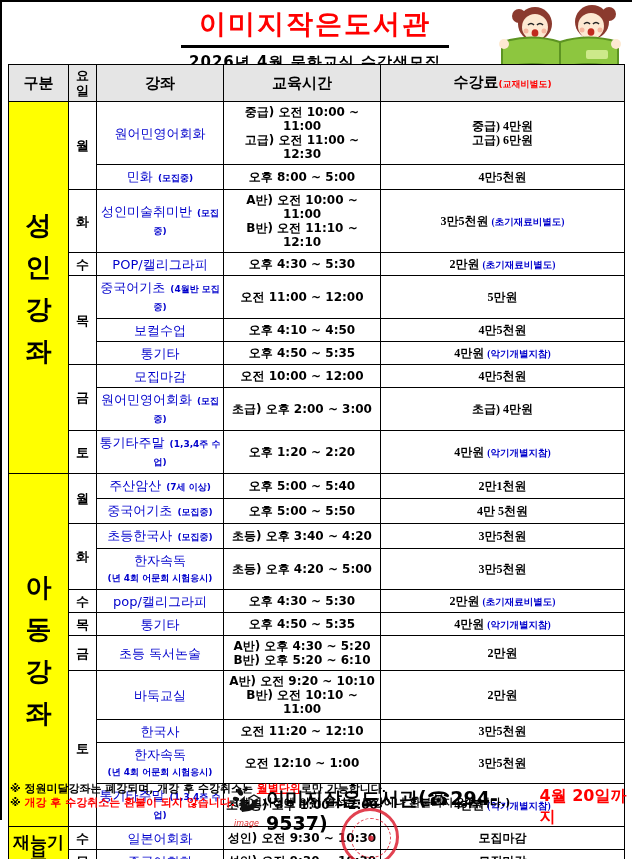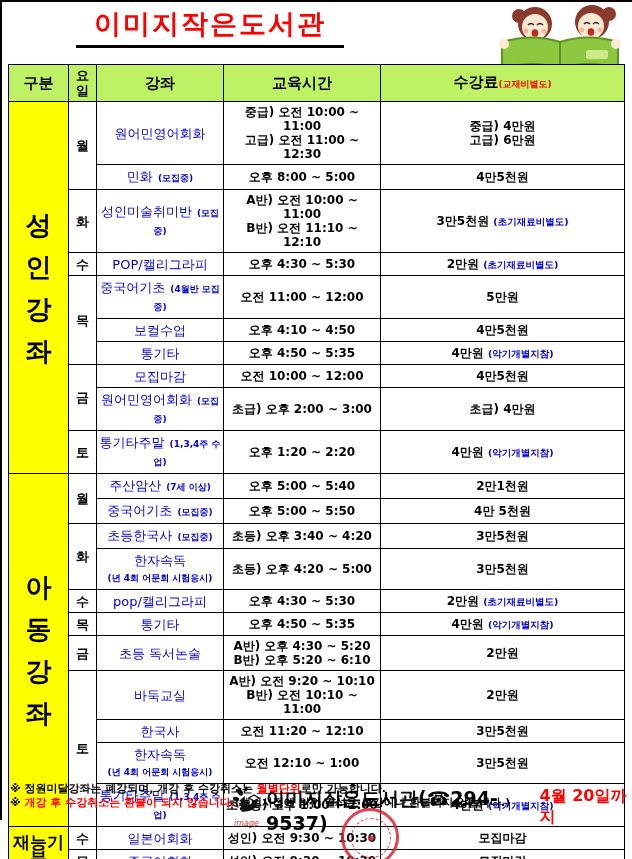--- a/index.html
+++ b/index.html
@@ -3,44 +3,44 @@
 <meta charset="utf-8">
 <style>
   html,body{margin:0;padding:0;background:#fff;}
   #page{position:relative;width:632px;height:859px;background:#ffffff;overflow:hidden;
         font-family:"DejaVu Sans","Liberation Sans",sans-serif;color:#000;}
   
   .edge-top{position:absolute;left:0;top:0;width:632px;height:2px;background:#000;}
   .edge-left{position:absolute;left:0;top:0;width:2px;height:820px;background:#000;}
 
   
-  .titlebox{position:absolute;left:76px;top:6px;width:440px;text-align:left;}
+  .titlebox{position:absolute;left:95px;top:6px;width:440px;text-align:center;}
   .main-title{display:inline-block;color:#ff0000;font-size:27px;font-weight:bold;
               letter-spacing:2px;border-bottom:3px solid #000;padding:0 18px 3px 18px;}
   .subtitle{margin-top:5px;font-size:15px;font-weight:bold;letter-spacing:1px;}
 
   
   .kids{position:absolute;right:2px;top:2px;}
 
   
   table.sched{position:absolute;left:8px;top:64px;border-collapse:collapse;table-layout:fixed;
               width:616px;}
   table.sched td,table.sched th{border:1.6px solid #000;text-align:center;vertical-align:middle;
               padding:3px 2px;line-height:15px;overflow:hidden;}
-  th.hdr{background:#bef264;font-size:15px;font-weight:bold;height:30px;padding:2px;}
+  th.hdr{background:#e5e5e5;font-size:15px;font-weight:bold;height:30px;padding:2px;}
   th.hdr .hdr-note{color:#ff0000;font-size:9px;font-weight:bold;}
   th.hdr-day{word-break:break-all;line-height:13px;font-size:13px;padding:0;}
   td.group-cell{background:#ffff00;font-weight:bold;font-size:17px;}
   td.group-cell.vertical{font-size:26px;line-height:42px;}
   td.day-cell{font-weight:bold;font-size:13px;}
   .course{color:#0000cc;font-weight:normal;font-size:13px;}
   .cnote{color:#0000cc;font-weight:bold;font-size:9px;}
   td.time-cell{font-weight:bold;font-size:12px;}
   td.time-cell div{line-height:14px;}
-  td.fee-cell{font-weight:bold;font-size:12px;}
+  td.fee-cell{font-weight:bold;font-size:12px;font-family:Liberation Serif, serif;}
   td.fee-cell div{line-height:14px;}
   .fnote{color:#0000cc;font-weight:bold;font-size:9.5px;}
 
   
   .notes{position:absolute;left:10px;top:782px;font-size:11px;font-weight:bold;line-height:14px;}
   .red-note{color:#ff0000;}
   .red-underline{color:#ff0000;text-decoration:underline;}
 
   
   .stamp{position:absolute;left:341px;top:808px;width:58px;height:58px;border-radius:50%;
@@ -56,20 +56,21 @@
 </style>
 </head>
 <body>
 
 <div id="page">
   <div class="edge-top"></div>
   <div class="edge-left"></div>
 
   <div class="titlebox">
     <span class="main-title">이미지작은도서관</span>
+    <div class="subtitle">2026년 4월 문화교실 수강생모집</div>
   </div>
 
   <svg class="kids" width="140" height="68" viewBox="0 0 140 68">
 
     <circle cx="45" cy="22" r="17" fill="#8b3a2e"></circle>
     <circle cx="29" cy="14" r="7" fill="#8b3a2e"></circle>
     <circle cx="45" cy="25" r="13" fill="#fde9d2"></circle>
     <path d="M38 23 q3 -3 6 0" stroke="#222" stroke-width="1.6" fill="none"></path>
     <path d="M47 23 q3 -3 6 0" stroke="#222" stroke-width="1.6" fill="none"></path>
     <ellipse cx="45" cy="31" rx="3.4" ry="3.8" fill="#c02a1e"></ellipse>

